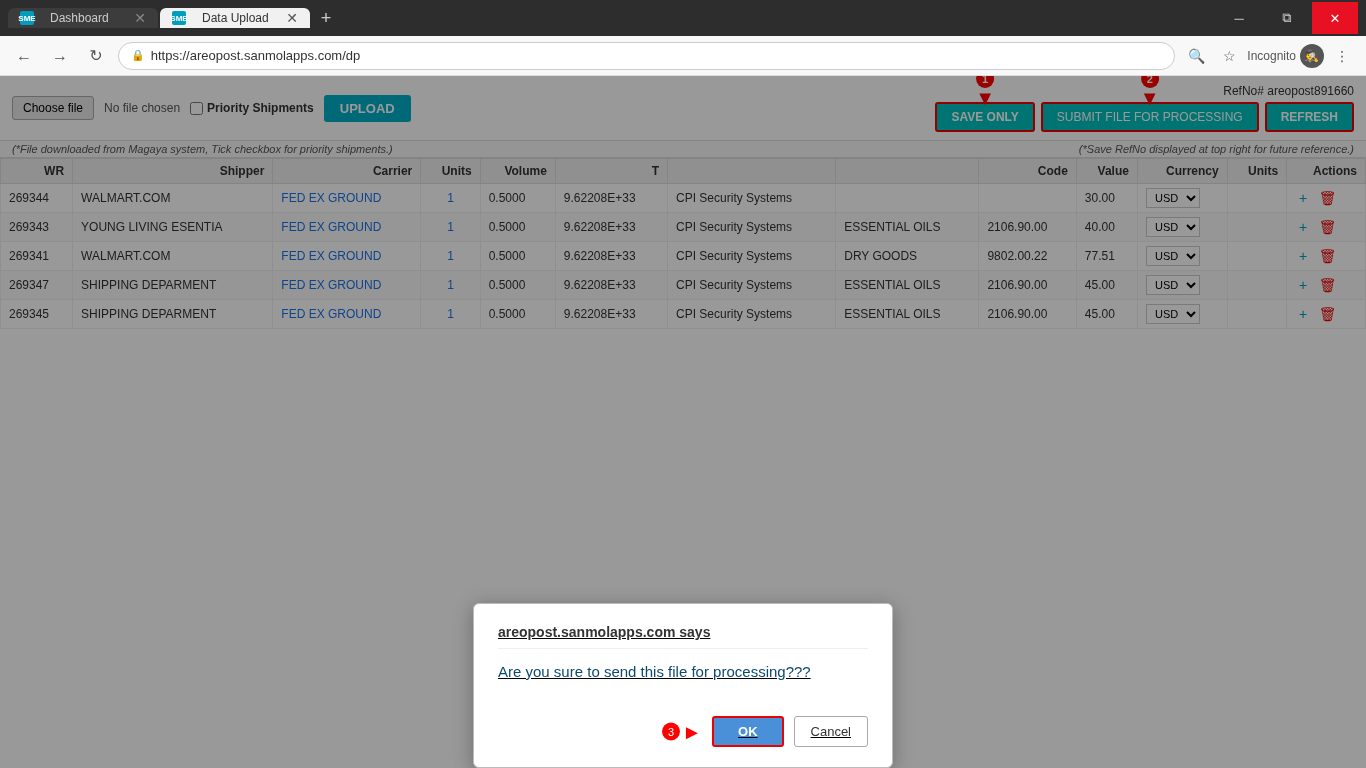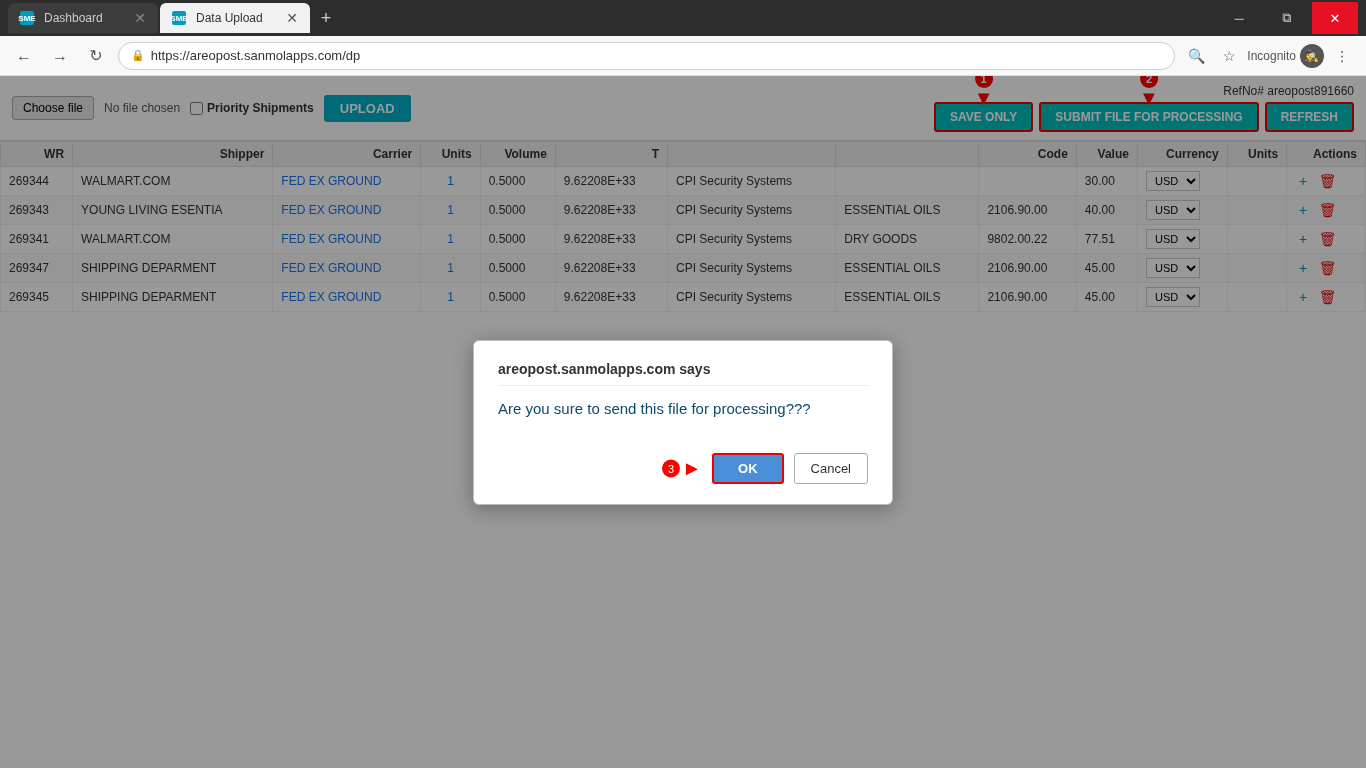--- a/index.html
+++ b/index.html
@@ -9,28 +9,28 @@
     .browser-title-bar {
       background: #2d2d2d;
       height: 36px;
       display: flex;
       align-items: center;
       padding: 0 8px;
     }
     .tab {
       display: flex;
       align-items: center;
-      height: 30px;
+      height: 20px;
       padding: 0 12px;
       border-radius: 6px 6px 0 0;
       font-size: 12px;
       color: #ccc;
       background: #3c3c3c;
       margin-right: 2px;
-      gap: 10px;
+      gap: 16px;
       min-width: 150px;
     }
     .tab.active {
       background: #f1f1f1;
       color: #333;
     }
     .tab-favicon {
       width: 14px;
       height: 14px;
       background: #009dbd;
@@ -163,21 +163,21 @@
       font-weight: bold;
     }
     .submit-btn {
       padding: 6px 14px;
       background: #00c0c0;
       color: white;
       border: 2px solid #e00;
       border-radius: 3px;
       cursor: pointer;
       font-size: 12px;
-      font-weight: bold;
+      font-weight: normal;
     }
     .refresh-btn {
       padding: 6px 14px;
       background: #00c0c0;
       color: white;
       border: 2px solid #e00;
       border-radius: 3px;
       cursor: pointer;
       font-size: 12px;
       font-weight: bold;
@@ -233,23 +233,24 @@
     }
     .add-icon { color: #009dbd; }
     .del-icon { color: #e00; }
 
     
     .modal-overlay {
       position: absolute;
       top: 0; left: 0; right: 0; bottom: 0;
       background: rgba(0,0,0,0.4);
       display: flex;
-      align-items: center;
+      align-items: flex-end;
       justify-content: center;
       z-index: 100;
+      text-decoration: underline;
     }
     .modal {
       background: white;
       border: 1px solid #bbb;
       border-radius: 6px;
       padding: 20px 24px;
       min-width: 420px;
       max-width: 480px;
       box-shadow: 0 4px 20px rgba(0,0,0,0.3);
     }
@@ -379,20 +380,24 @@
             <span style="background:red;color:white;border-radius:50%;width:18px;height:18px;display:flex;align-items:center;justify-content:center;font-size:11px;">2</span>
             <span style="font-size:20px; line-height:1;">▼</span>
           </div>
           <button class="submit-btn">SUBMIT FILE FOR PROCESSING</button>
         </div>
         <button class="refresh-btn">REFRESH</button>
       </div>
     </div>
   </div>
 
+  <div class="sub-toolbar">
+    <span class="sub-note">(*File downloaded from Magaya system, Tick checkbox for priority shipments.)</span>
+    <span class="sub-note">(*Save RefNo displayed at top right for future reference.)</span>
+  </div>
 
   <div style="overflow-x:auto;">
     <table class="data-table">
       <thead>
         <tr>
           <th>WR</th>
           <th>Shipper</th>
           <th>Carrier</th>
           <th>Units</th>
           <th>Volume</th>

